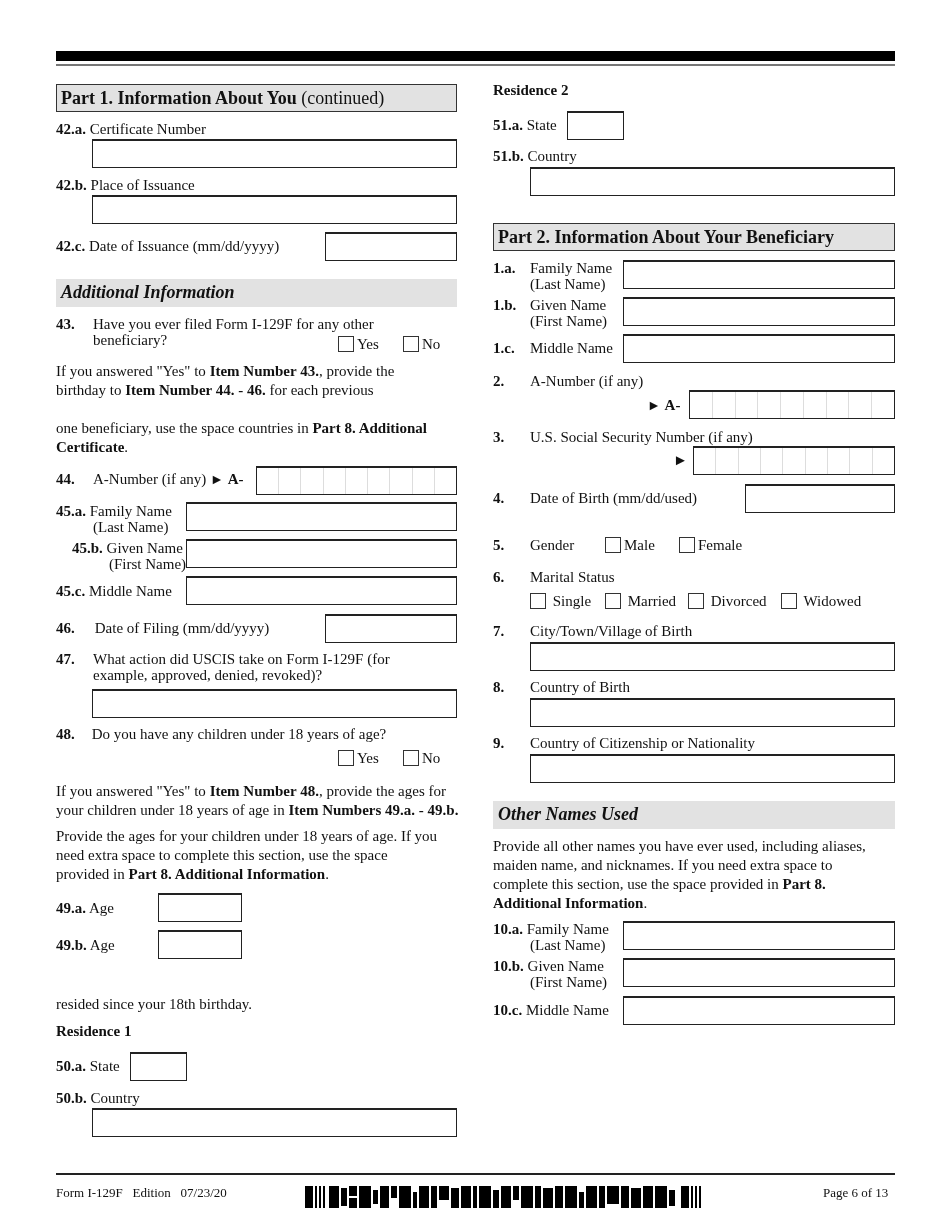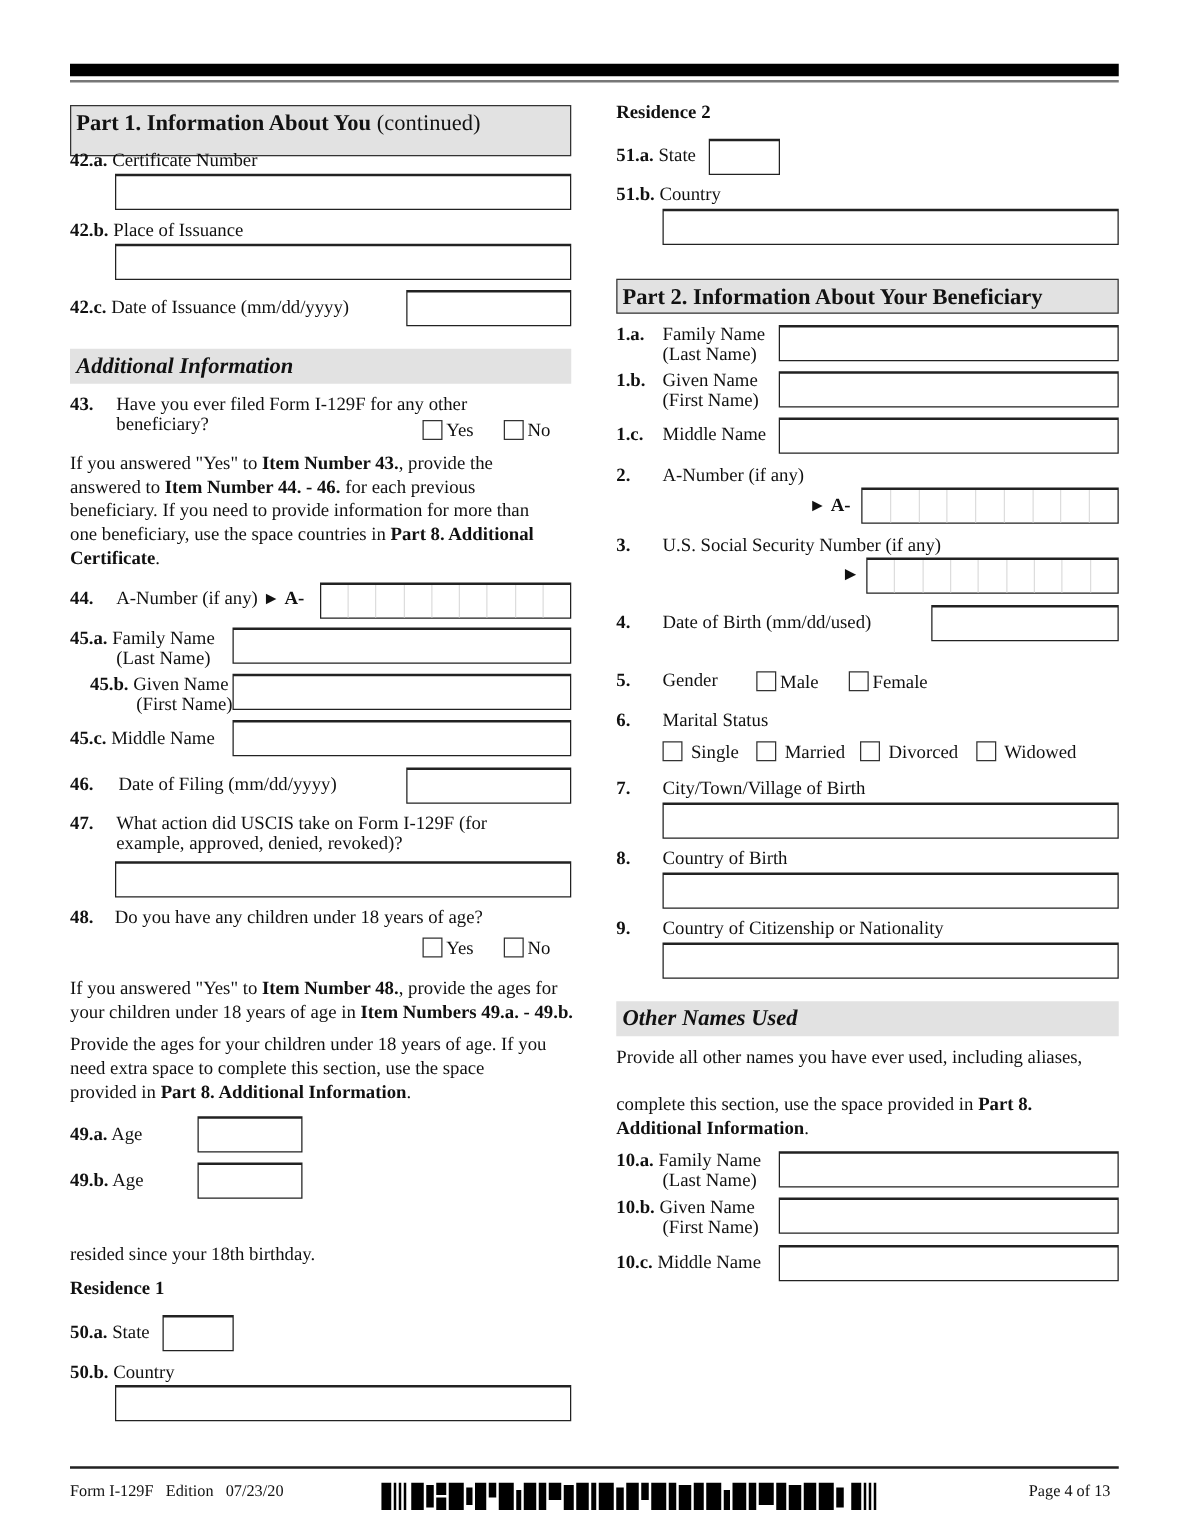--- a/index.html
+++ b/index.html
@@ -28,21 +28,21 @@
   .footline { left: 56px; top: 1173px; width: 839px; height: 2px; background: #222; }
   .foot { font-size: 13px; }
   .barcode { left: 305px; top: 1186px; width: 406px; height: 22px; }
 </style>
 </head>
 <body>
 
 <div class="abs topbar"></div>
 <div class="abs topline"></div>
 
-<div class="abs part-head" style="left:56px;top:84px;width:401px;height:41px;">
+<div class="abs part-head" style="left:56px;top:84px;width:401px;height:28px;">
   <span>Part 1.  Information About You</span> <span class="cont">(continued)</span>
 </div>
 
 <div class="abs lbl" style="left:56px;top:121px;"><span class="num">42.a.</span> <span>Certificate Number</span></div>
 <div class="abs box" style="left:92px;top:139px;width:365px;height:29px;"></div>
 
 <div class="abs lbl" style="left:56px;top:177px;"><span class="num">42.b.</span> <span>Place of Issuance</span></div>
 <div class="abs box" style="left:92px;top:195px;width:365px;height:29px;"></div>
 
 <div class="abs lbl" style="left:56px;top:238px;"><span class="num">42.c.</span> <span>Date of Issuance (mm/dd/yyyy)</span></div>
@@ -50,22 +50,22 @@
 
 <div class="abs sub-head" style="left:56px;top:279px;width:401px;height:28px;">Additional Information</div>
 
 <div class="abs lbl" style="left:56px;top:316px;"><span class="num">43.</span></div>
 <div class="abs lbl" style="left:93px;top:316px;"><span>Have you ever filed Form I-129F for any other</span><br><span>beneficiary?</span></div>
 <div class="abs lbl" style="left:338px;top:336px;"><span class="cb"></span><span>Yes</span></div>
 <div class="abs lbl" style="left:403px;top:336px;"><span class="cb"></span><span>No</span></div>
 
 <div class="abs para" style="left:56px;top:362px;width:410px;">
   <span>If you answered "Yes" to </span><b>Item Number 43.</b><span>, provide the</span><br>
-  <span>answered to </span><b>Item Number 44. - 46.</b><span> for each previous</span><br>
-  <span>beneficiary.  If you need to provide information for more than</span><br>
+  <span>birthday to </span><b>Item Number 44. - 46.</b><span> for each previous</span><br>
+  <br>
   <span>one beneficiary, use the space countries in </span><b>Part 8. Additional</b><br>
   <b>Certificate</b><span>.</span>
 </div>
 
 <div class="abs lbl" style="left:56px;top:471px;"><span class="num">44.</span></div>
 <div class="abs lbl" style="left:93px;top:471px;"><span>A-Number (if any)</span> <span class="arrow">►</span> <b>A-</b></div>
 <div class="abs box" style="left:256px;top:466px;width:201px;height:29px;">
   <div class="cells">
       <span></span>
       <span></span>
@@ -209,21 +209,21 @@
 <div class="abs box" style="left:530px;top:698px;width:365px;height:29px;"></div>
 
 <div class="abs lbl" style="left:493px;top:735px;"><span class="num">9.</span></div>
 <div class="abs lbl" style="left:530px;top:735px;">Country of Citizenship or Nationality</div>
 <div class="abs box" style="left:530px;top:754px;width:365px;height:29px;"></div>
 
 <div class="abs sub-head" style="left:493px;top:801px;width:402px;height:28px;">Other Names Used</div>
 
 <div class="abs para" style="left:493px;top:837px;width:410px;">
   <span>Provide all other names you have ever used, including aliases,</span><br>
-  <br>
+  <span>maiden name, and nicknames.  If you need extra space to</span><br>
   <span>complete this section, use the space provided in </span><b>Part 8.</b><br>
   <b>Additional Information</b><span>.</span>
 </div>
 
 <div class="abs lbl" style="left:493px;top:921px;"><span class="num">10.a.</span> <span>Family Name</span><br><span style="padding-left:37px">(Last Name)</span></div>
 <div class="abs box" style="left:623px;top:921px;width:272px;height:29px;"></div>
 
 <div class="abs lbl" style="left:493px;top:958px;"><span class="num">10.b.</span> <span>Given Name</span><br><span style="padding-left:37px">(First Name)</span></div>
 <div class="abs box" style="left:623px;top:958px;width:272px;height:29px;"></div>
 
@@ -271,13 +271,13 @@
       <rect x="326" y="2" width="10" height="20"></rect>
       <rect x="338" y="0" width="10" height="22"></rect>
     <rect x="350" y="0" width="12" height="22"></rect>
       <rect x="364" y="4" width="6" height="16"></rect>
   </g>
   <rect x="376" y="0" width="8" height="22" fill="#000"></rect>
   <rect x="386" y="0" width="2" height="22" fill="#000"></rect>
   <rect x="390" y="0" width="2" height="22" fill="#000"></rect>
   <rect x="394" y="0" width="2" height="22" fill="#000"></rect>
 </svg>
-<div class="abs foot" style="left:823px;top:1185px;">Page 4 of 13</div>
+<div class="abs foot" style="left:823px;top:1185px;">Page 6 of 13</div>
 
 </body></html>

